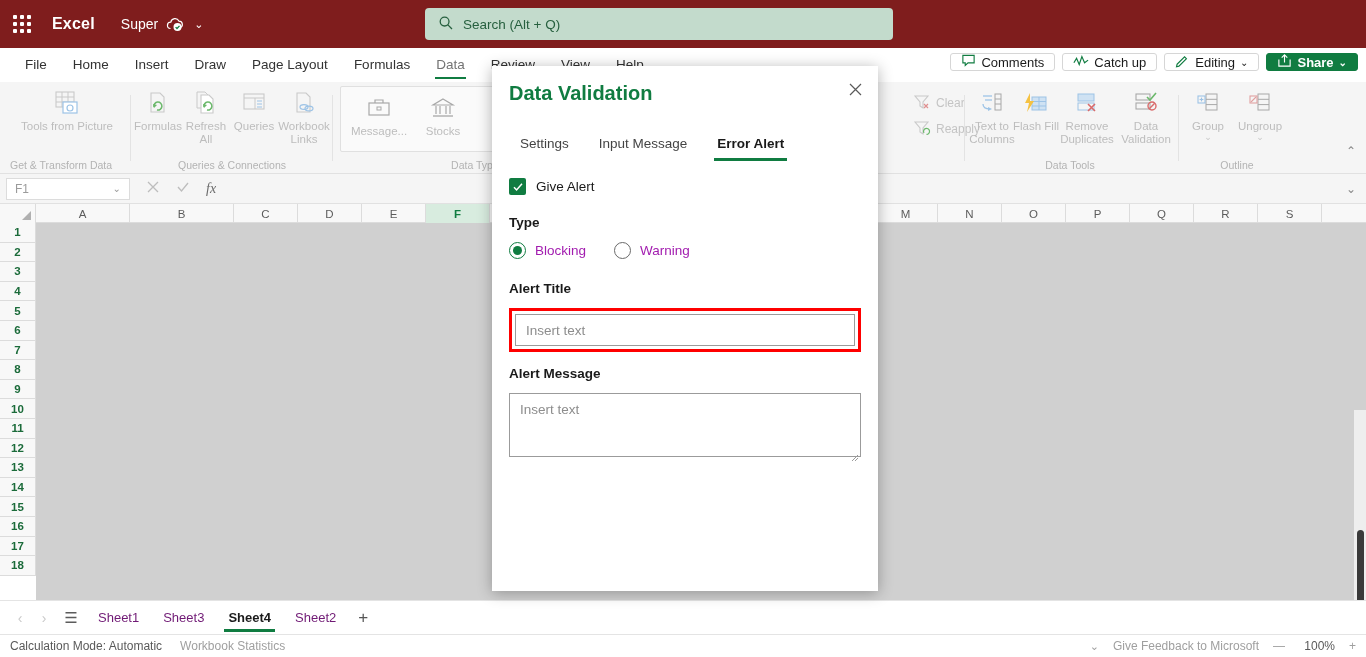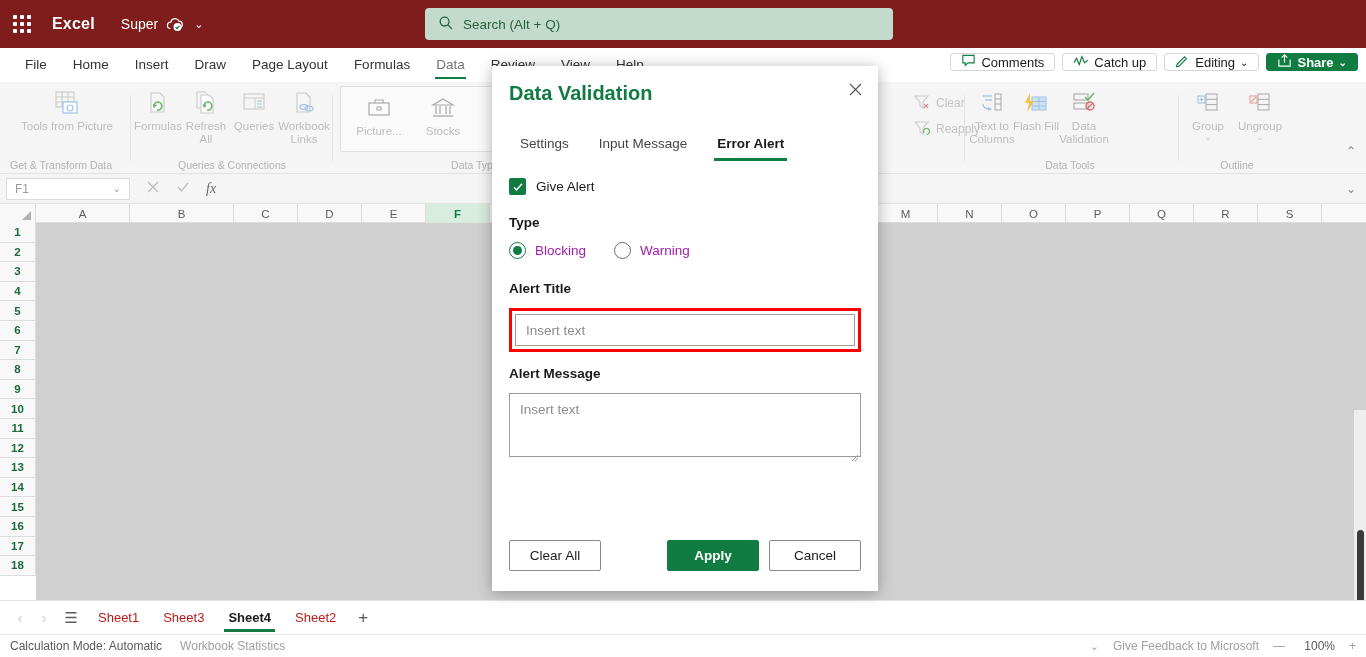--- a/index.html
+++ b/index.html
@@ -120,21 +120,21 @@
   .vscroll { position: absolute; right: 0; top: 206px; width: 12px; height: 390px; background: #eee; }
   .vthumb { position: absolute; right: 2px; top: 120px; width: 7px; height: 105px; background: #3a3a3a; border-radius: 4px; }
 
   
   .sheetbar {
     position: absolute; top: 600px; left: 0; width: 1366px; height: 34px;
     background: #fff; display: flex; align-items: center; padding-left: 8px; border-top: 1px solid #e4e4e4;
   }
   .sarrow { color: #c9c9c9; font-size: 14px; width: 24px; text-align: center; cursor: pointer; }
   .shamb { color: #5c5c5c; font-size: 15px; width: 30px; text-align: center; cursor: pointer; }
-  .stab { font-size: 13px; color: #b91c1c; padding: 6px 12px 7px; cursor: pointer; position: relative; }
+  .stab { font-size: 13px; color: #701a75; padding: 6px 12px 7px; cursor: pointer; position: relative; }
   .stab.active { font-weight: bold; color: #1a1a1a; }
   .stab.active::after { content:""; position:absolute; left:8px; right:8px; bottom:0; height:2.5px; background:#107c41; }
   .splus { font-size: 17px; color: #555; padding: 0 10px; cursor: pointer; }
 
   
   .statusbar {
     position: absolute; top: 634px; left: 0; width: 1366px; height: 23px;
     background: #fff; border-top: 1px solid #e4e4e4; display: flex; align-items: center;
     font-size: 12px; color: #5a5a5a; padding: 0 10px;
   }
@@ -360,21 +360,21 @@
     <div class="rgroup" style="left:340px; width:170px;">
       <div class="items boxed" style="height:66px; margin-top:4px;">
         <div class="ritem" style="width:68px">
           <span class="ic">
             <svg width="26" height="26" viewBox="0 0 26 26">
                 <rect x="3" y="8" width="20" height="12" fill="none" stroke="#a8a8a8" stroke-width="1.2"></rect>
                 <path d="M9 8V5h8v3" fill="none" stroke="#a8a8a8" stroke-width="1.2"></path>
                 <rect x="11" y="12" width="4" height="3" fill="none" stroke="#a8a8a8" stroke-width="1"></rect>
               </svg>
           </span>
-          <span class="lbl" style="width:68px">Picture...</span>
+          <span class="lbl" style="width:68px">Message...</span>
         </div>
         <div class="ritem" style="width:60px">
           <span class="ic">
             <svg width="26" height="26" viewBox="0 0 26 26">
                 <polygon points="13,4 23,10 3,10" fill="none" stroke="#a8a8a8" stroke-width="1.2"></polygon>
                 <line x1="6" y1="11" x2="6" y2="19" stroke="#a8a8a8" stroke-width="1.2"></line>
                 <line x1="10" y1="11" x2="10" y2="19" stroke="#a8a8a8" stroke-width="1.2"></line>
                 <line x1="16" y1="11" x2="16" y2="19" stroke="#a8a8a8" stroke-width="1.2"></line>
                 <line x1="20" y1="11" x2="20" y2="19" stroke="#a8a8a8" stroke-width="1.2"></line>
                 <line x1="3" y1="21" x2="23" y2="21" stroke="#a8a8a8" stroke-width="1.3"></line>
@@ -431,20 +431,30 @@
           <span class="ic">
             <svg width="26" height="26" viewBox="0 0 26 26">
                 <rect x="9" y="7" width="14" height="13" fill="#cfe2f3" stroke="#9dc3e6" stroke-width="1"></rect>
                 <line x1="9" y1="11.5" x2="23" y2="11.5" stroke="#9dc3e6" stroke-width="1"></line>
                 <line x1="9" y1="16" x2="23" y2="16" stroke="#9dc3e6" stroke-width="1"></line>
                 <line x1="16" y1="7" x2="16" y2="20" stroke="#9dc3e6" stroke-width="1"></line>
                 <polygon points="7,3 2,13 6,13 4,22 11,11 7,11" fill="#f5c242"></polygon>
               </svg>
           </span>
           <span class="lbl" style="width:46px">Flash Fill</span>
+        </div>
+        <div class="ritem" style="width:62px">
+          <span class="ic">
+            <svg width="26" height="26" viewBox="0 0 26 26">
+                <rect x="4" y="4" width="16" height="7" fill="#cfe2f3" stroke="#9dc3e6" stroke-width="1"></rect>
+                <rect x="4" y="13" width="16" height="7" fill="none" stroke="#9dc3e6" stroke-width="1"></rect>
+                <path d="M14 14l7 7M21 14l-7 7" stroke="#d96a6a" stroke-width="1.6"></path>
+              </svg>
+          </span>
+          <span class="lbl" style="width:62px">Remove Duplicates</span>
         </div>
         <div class="ritem" style="width:56px">
           <span class="ic">
             <svg width="26" height="26" viewBox="0 0 26 26">
                 <rect x="3" y="4" width="14" height="6" fill="none" stroke="#a8a8a8" stroke-width="1.1"></rect>
                 <rect x="3" y="13" width="14" height="6" fill="none" stroke="#a8a8a8" stroke-width="1.1"></rect>
                 <polyline points="14,7 17,10 23,3" fill="none" stroke="#6bb86b" stroke-width="1.6"></polyline>
                 <circle cx="19" cy="16" r="4" fill="none" stroke="#d96a6a" stroke-width="1.4"></circle>
                 <line x1="16.3" y1="18.8" x2="21.7" y2="13.2" stroke="#d96a6a" stroke-width="1.4"></line>
               </svg>
@@ -638,22 +648,15 @@
       <div class="tareawrap">
         <textarea class="tarea" placeholder="Insert text" style=""></textarea>
         <span class="rsz">
           <svg width="10" height="10" viewBox="0 0 10 10">
               <path d="M9 3L3 9M9 6L6 9" stroke="#9b9b9b" stroke-width="1"></path>
             </svg>
         </span>
       </div>
     </div>
 
-    <div class="dlg-footer">
-      <button class="dbtn">Clear All</button>
-      <span class="spacer"></span>
-      <button class="dbtn primary">Apply</button>
-      <span class="gap"></span>
-      <button class="dbtn">Cancel</button>
-    </div>
   </div>
 
 </div>
 
 </body></html>

